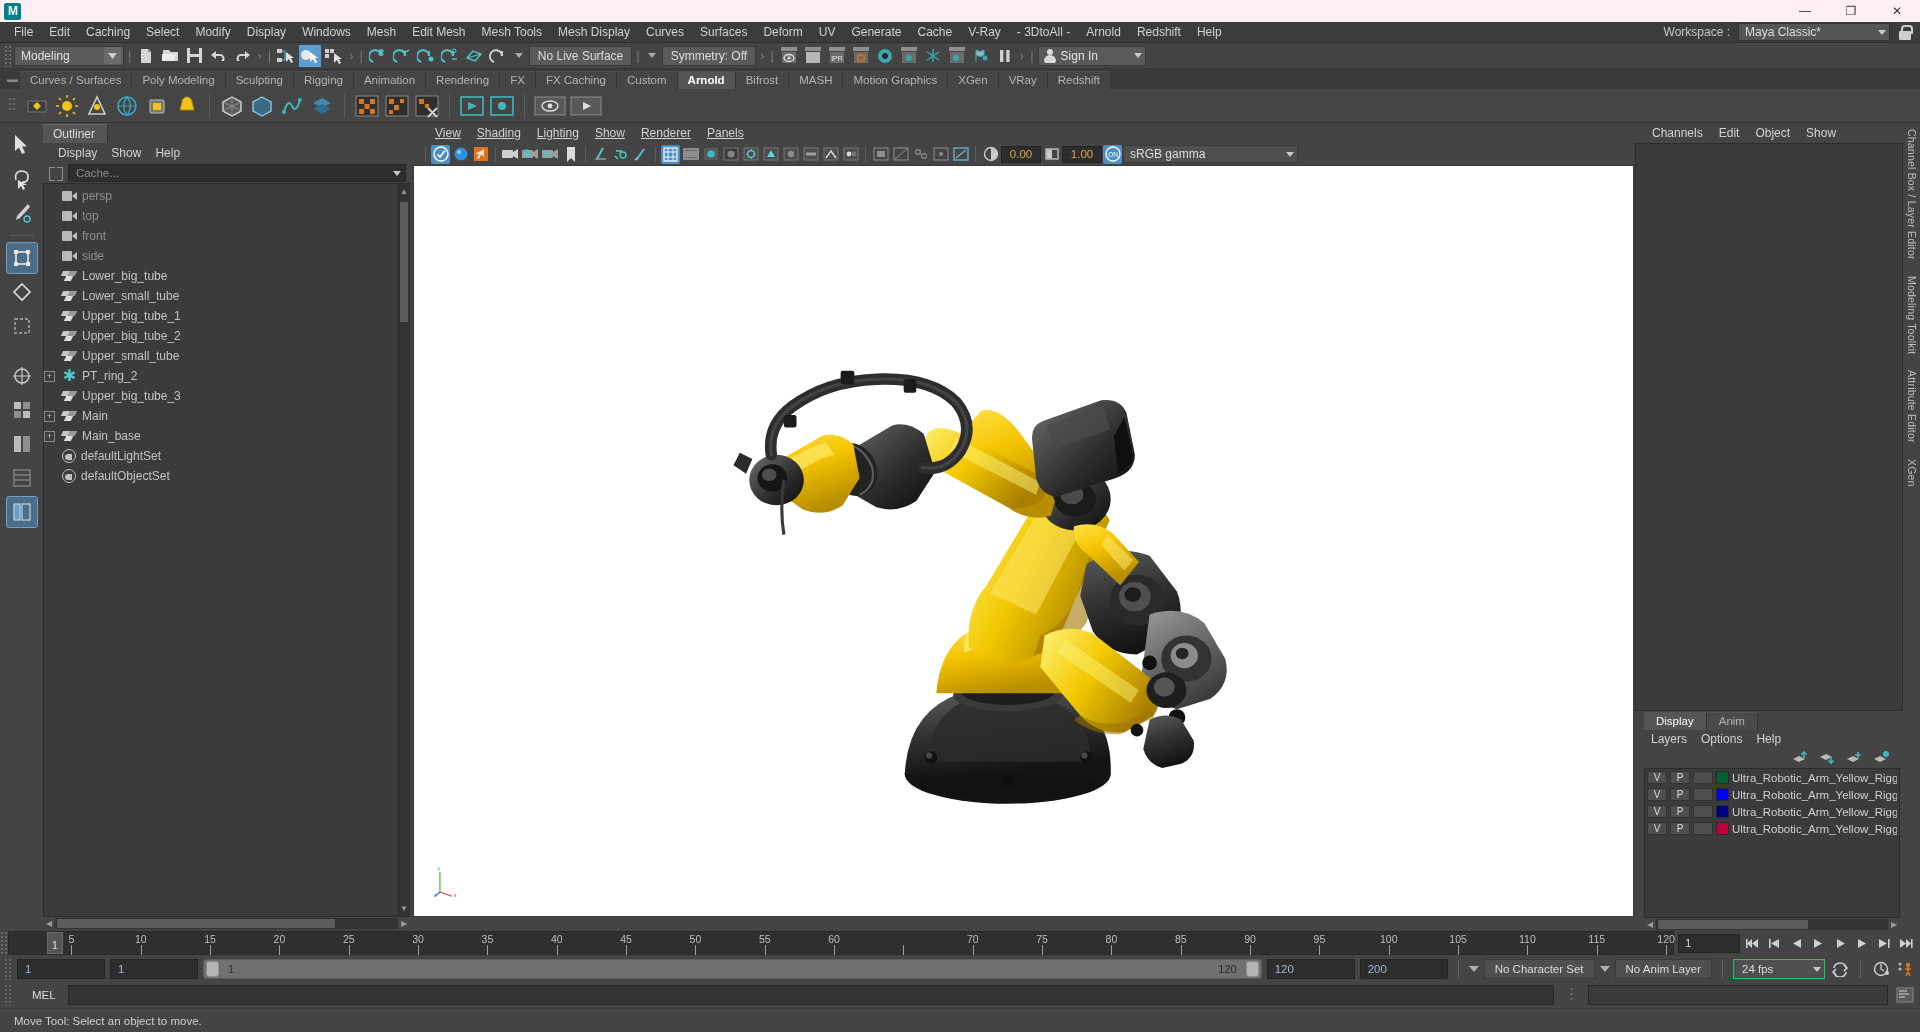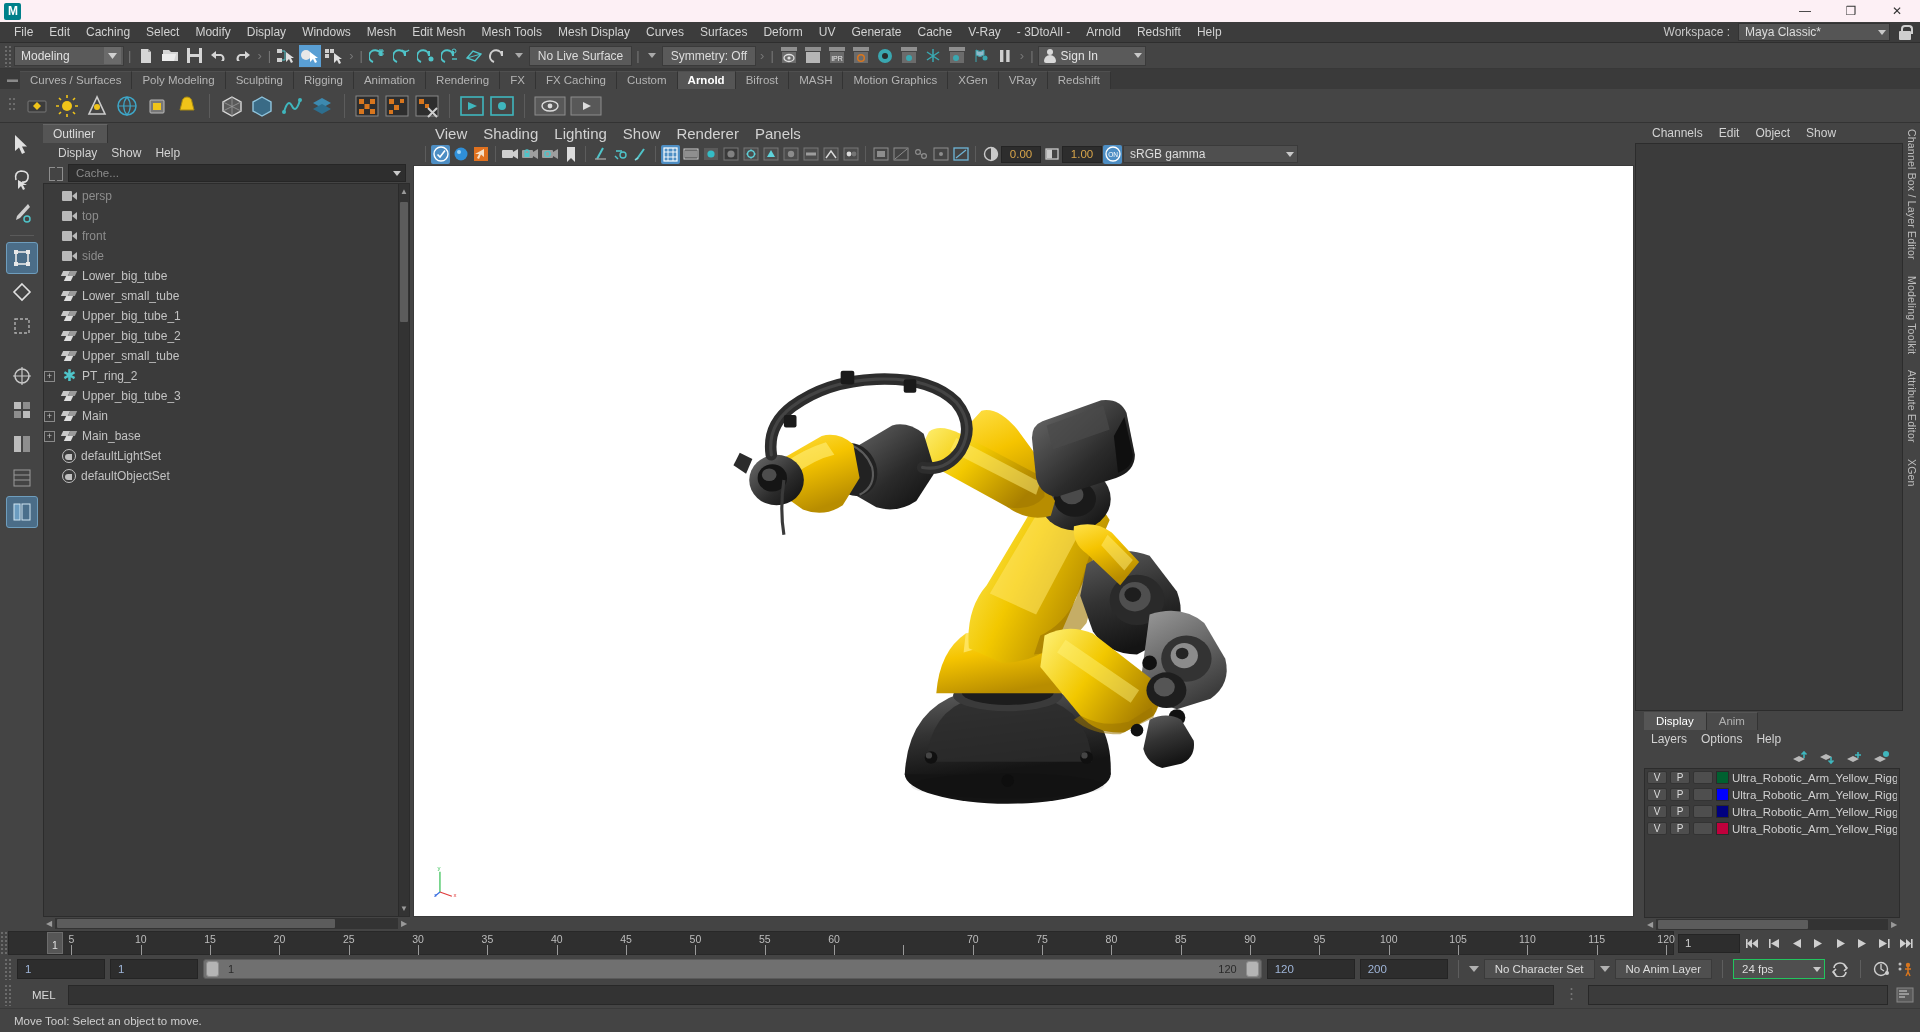--- a/index.html
+++ b/index.html
@@ -145,21 +145,21 @@
   .vthumb { position:absolute; left:1px; right:1px; top:18px; height:120px; background:#5c5c5c; border-radius:1px;}
   .varrow{position:absolute;left:1px;right:1px;height:11px;display:flex;align-items:center;justify-content:center;color:#9a9a9a;font-size:8px;}
   .hscrollrow { height:13px; display:flex; align-items:center; background:#444; }
   .hsarrow{width:12px;height:11px;display:flex;align-items:center;justify-content:center;color:#9a9a9a;font-size:8px;}
   .hstrack{flex:1;height:11px;background:#333;position:relative;}
   .hsthumb{position:absolute;left:2px;top:1px;bottom:1px;width:278px;background:#5c5c5c;border-radius:1px;}
 
   
   .viewportwrap { flex:1; display:flex; flex-direction:column; min-width:0; background:#444;}
   .vpmenurow { height:20px; display:flex; align-items:center; background:#444; padding-left:14px; gap:2px;}
-  .vpmenurow .vm{font-size:15px;color:#d2d2d2;padding:1px 8px;}
+  .vpmenurow .vm{font-size:12px;color:#d2d2d2;padding:1px 8px;text-decoration:underline;}
   .vptoolrow { height:22px; display:flex; align-items:center; background:#444; padding-left:8px; gap:1px;}
   .vtb{width:19px;height:19px;display:flex;align-items:center;justify-content:center;flex:0 0 19px;border-radius:2px;}
   .vtb.on{background:#4d8ec4;}
   .vtb.onbox{background:#4d8ec4;}
   .vsep{width:1px;height:16px;background:#5c5c5c;margin:0 4px;flex:0 0 1px;}
   .numfield{background:#2d2d2d;border:1px solid #242424;height:17px;min-width:40px;display:flex;
             align-items:center;justify-content:center;font-size:11.5px;color:#d8a54a;padding:0 5px;}
   .gammasel{background:#4f4f4f;border:1px solid #3a3a3a;height:18px;width:175px;display:flex;align-items:center;
             justify-content:space-between;padding:0 3px 0 6px;font-size:12px;color:#ddd;}
   .viewport { flex:1; background:#ffffff; border:1px solid #3a3a3a; position:relative; overflow:hidden;}

